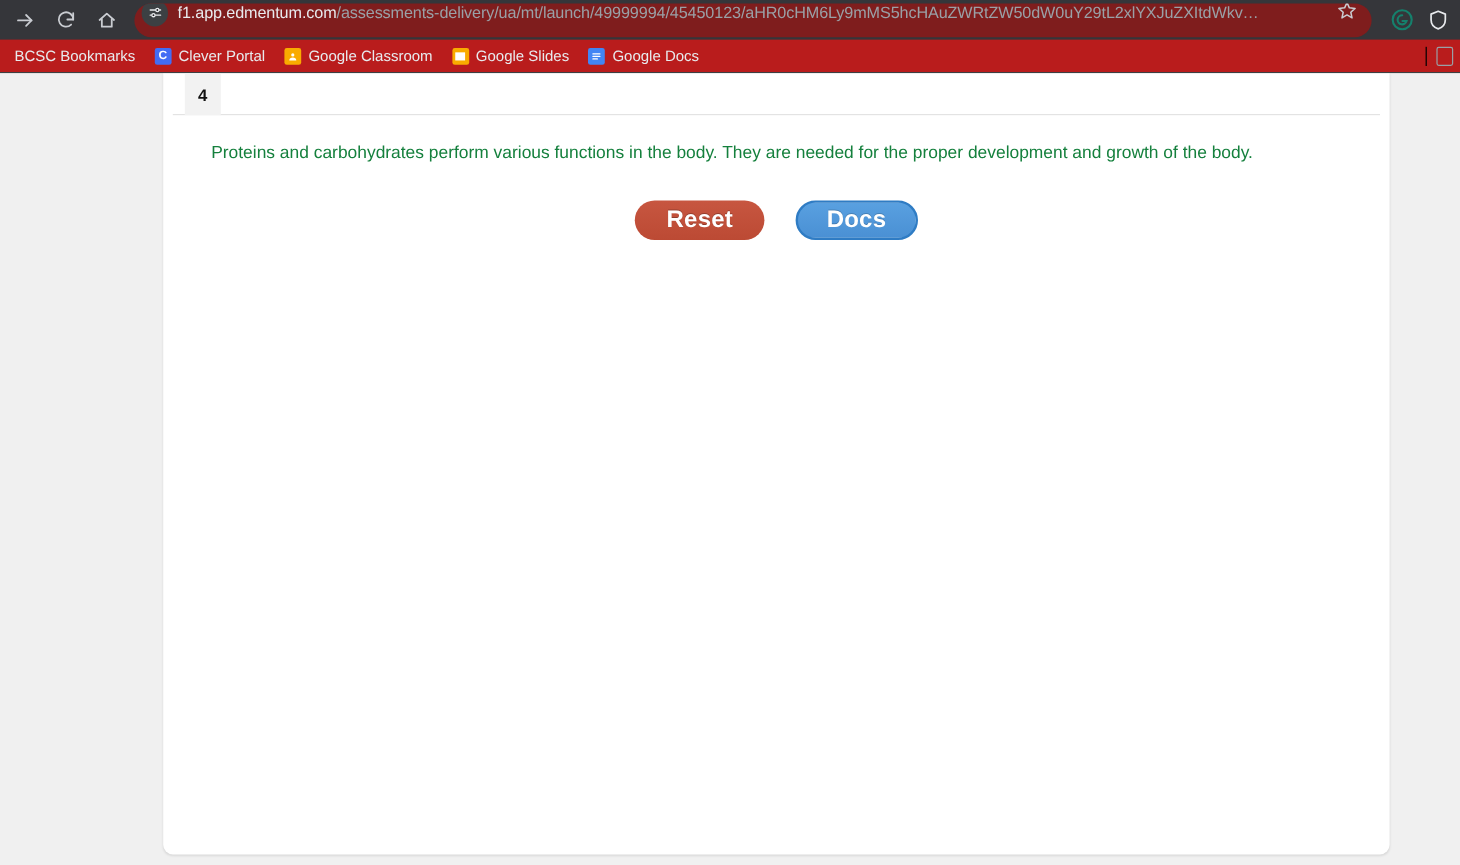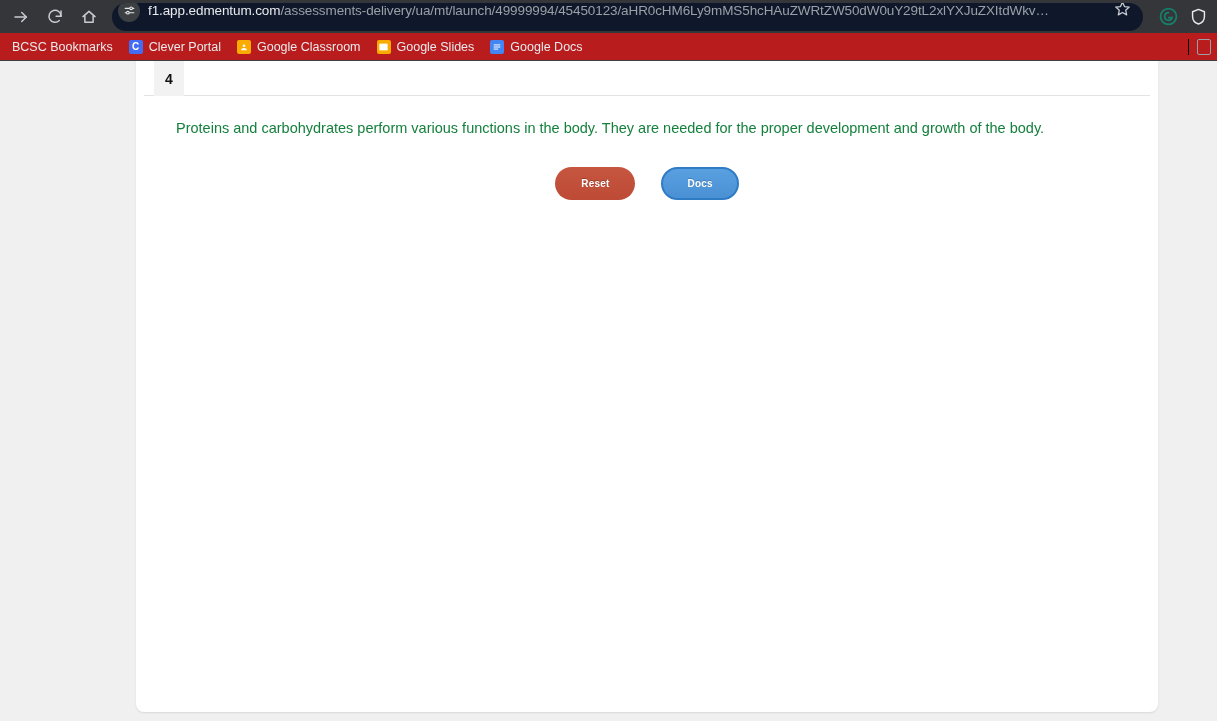--- a/index.html
+++ b/index.html
@@ -28,21 +28,21 @@
     display: flex; align-items: center; justify-content: center;
     border-radius: 50%;
     flex: 0 0 auto;
     margin: 0 3px;
   }
   .nav-btn svg { display: block; }
 
   .omnibox {
     flex: 1 1 auto;
     height: 28px;
-    background: #0f172a;
+    background: #7f1d1d;
     border-radius: 14px;
     display: flex;
     align-items: center;
     padding: 0 8px 12px 6px;
     margin-left: 6px;
     margin-right: 2px;
     min-width: 0;
     overflow: hidden;
   }
   .omnibox-icon {
@@ -231,21 +231,21 @@
     justify-content: center;
     gap: 26px;
     margin-top: 28px;
   }
   .pill-btn {
     border: none;
     border-radius: 20px;
     height: 33px;
     padding: 0 26px;
     font-family: "Liberation Sans", sans-serif;
-    font-size: 10px;
+    font-size: 20px;
     font-weight: bold;
     color: #ffffff;
     cursor: pointer;
     letter-spacing: 0.2px;
   }
   .btn-reset {
     background: linear-gradient(180deg, #c75640 0%, #bc4a34 100%);
     text-shadow: 0 -1px 0 rgba(0,0,0,0.25);
   }
   .btn-next {

